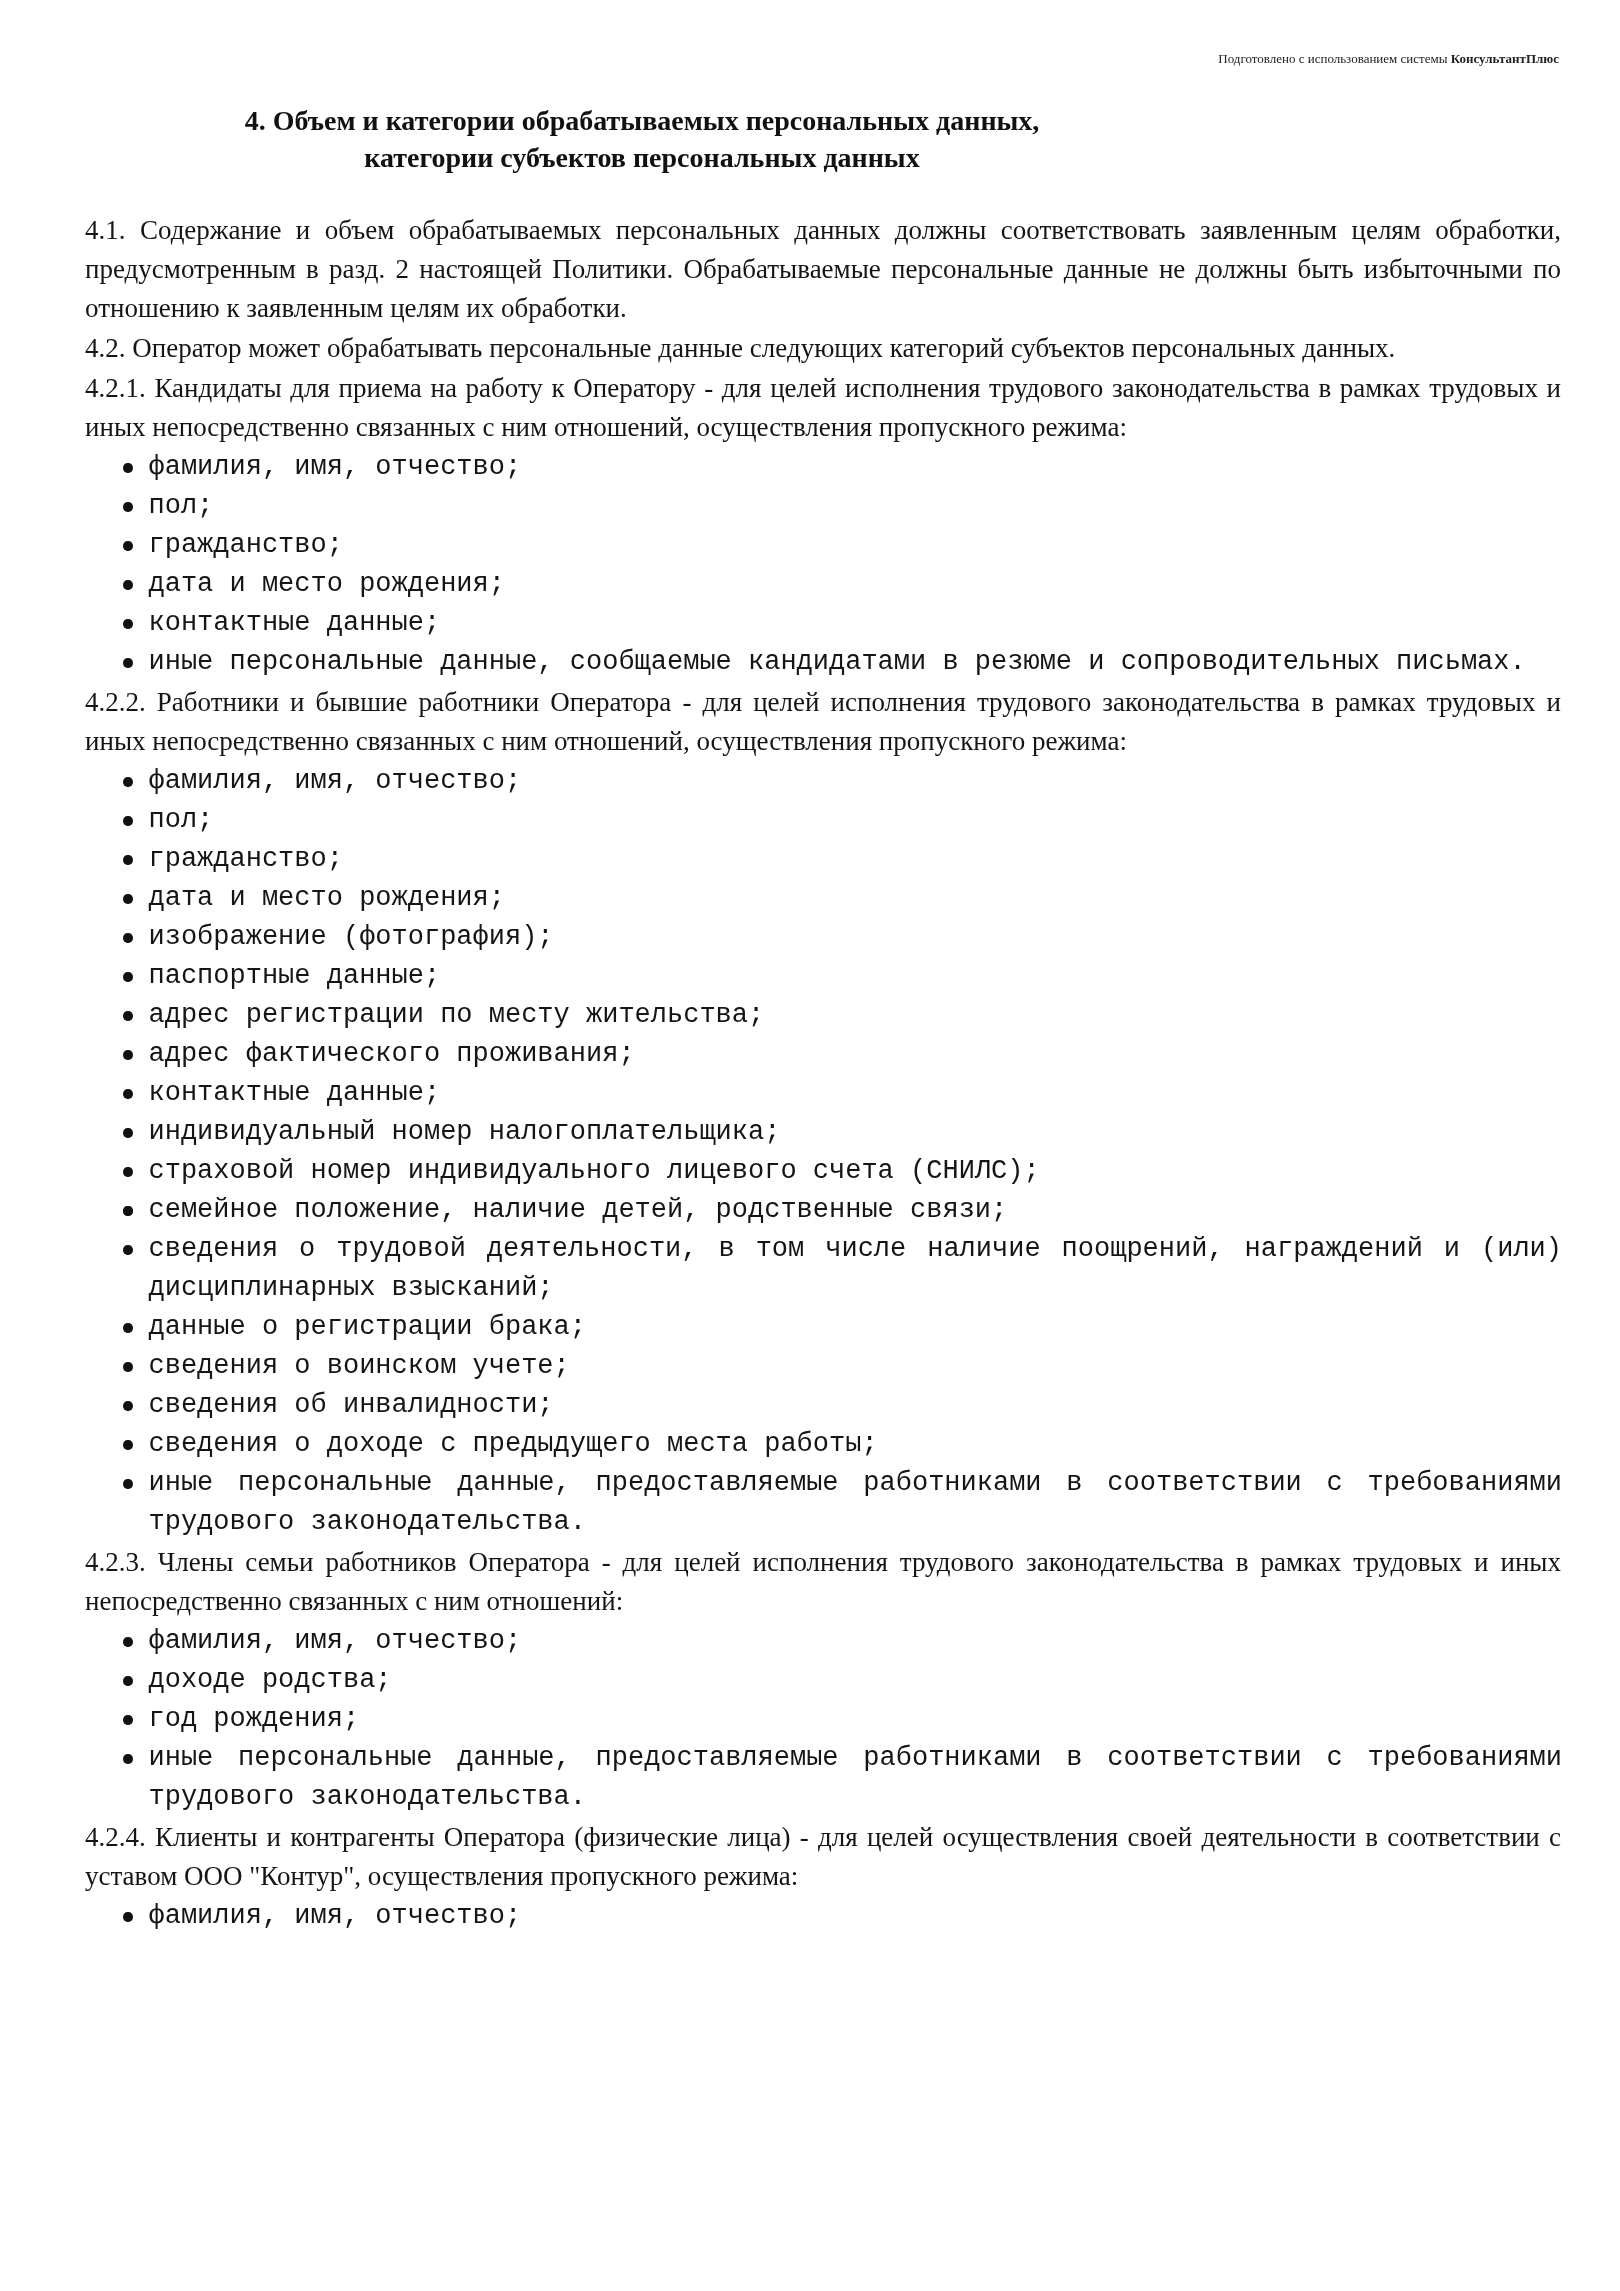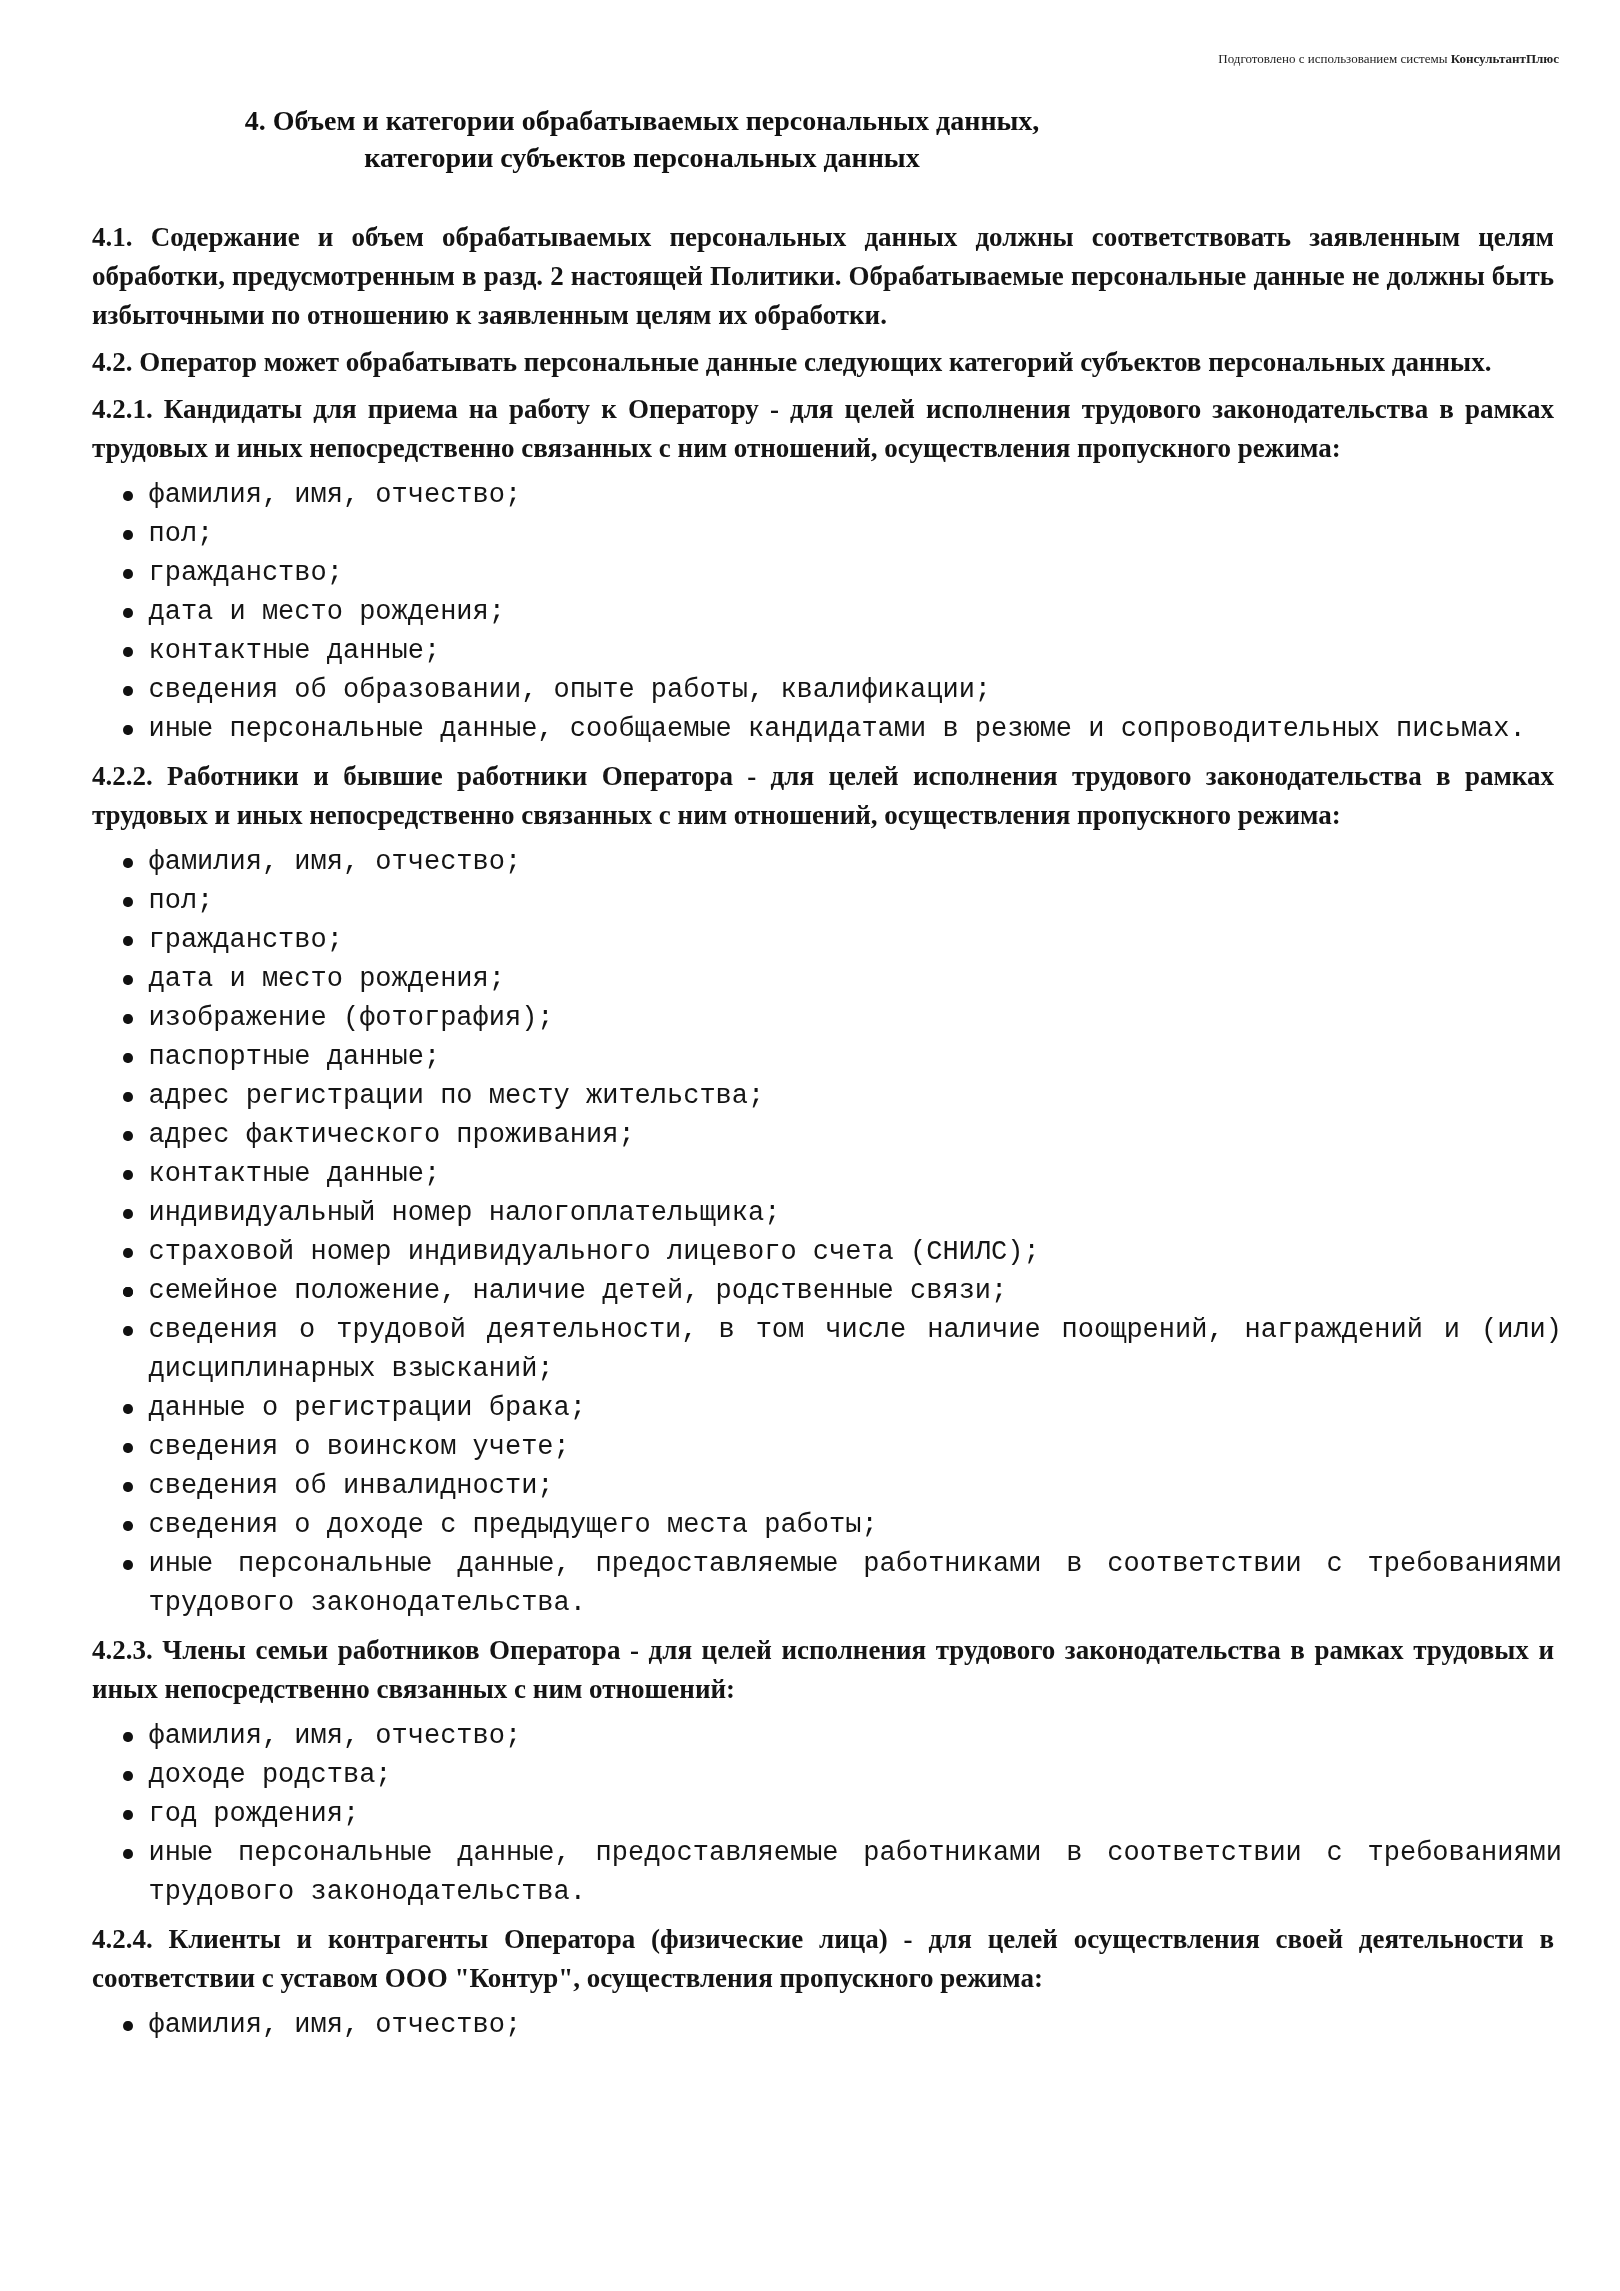--- a/index.html
+++ b/index.html
@@ -42,22 +42,21 @@
       top: 210px;
       left: 84px;
       width: 1478px;
       font-size: 27px;
       line-height: 39px;
       color: #151515;
     }
     .para {
       text-align: justify;
       text-align-last: left;
-      margin: 8px;
-      font-weight: bold;
+      margin: 1px;
     }
     ul.bullets {
       list-style: none;
       margin: 0;
       padding: 0 0 0 39px;
       font-family: Liberation Mono, monospace;
     }
     ul.bullets li {
       position: relative;
       padding-left: 25.5px;
@@ -90,21 +89,20 @@
   <p class="para">4.1. Содержание и объем обрабатываемых персональных данных должны соответствовать заявленным целям обработки, предусмотренным в разд. 2 настоящей Политики. Обрабатываемые персональные данные не должны быть избыточными по отношению к заявленным целям их обработки.</p>
   <p class="para">4.2. Оператор может обрабатывать персональные данные следующих категорий субъектов персональных данных.</p>
 
   <p class="para">4.2.1. Кандидаты для приема на работу к Оператору - для целей исполнения трудового законодательства в рамках трудовых и иных непосредственно связанных с ним отношений, осуществления пропускного режима:</p>
   <ul class="bullets">
     <li><span class="bullet-icon"></span><span>фамилия, имя, отчество;</span></li>
     <li><span class="bullet-icon"></span><span>пол;</span></li>
     <li><span class="bullet-icon"></span><span>гражданство;</span></li>
     <li><span class="bullet-icon"></span><span>дата и место рождения;</span></li>
     <li><span class="bullet-icon"></span><span>контактные данные;</span></li>
-    <li><span class="bullet-icon"></span><span>сведения об образовании, опыте работы, квалификации;</span></li>
     <li><span class="bullet-icon"></span><span>иные персональные данные, сообщаемые кандидатами в резюме и сопроводительных письмах.</span></li>
   </ul>
 
   <p class="para">4.2.2. Работники и бывшие работники Оператора - для целей исполнения трудового законодательства в рамках трудовых и иных непосредственно связанных с ним отношений, осуществления пропускного режима:</p>
   <ul class="bullets">
     <li><span class="bullet-icon"></span><span>фамилия, имя, отчество;</span></li>
     <li><span class="bullet-icon"></span><span>пол;</span></li>
     <li><span class="bullet-icon"></span><span>гражданство;</span></li>
     <li><span class="bullet-icon"></span><span>дата и место рождения;</span></li>
     <li><span class="bullet-icon"></span><span>изображение (фотография);</span></li>

